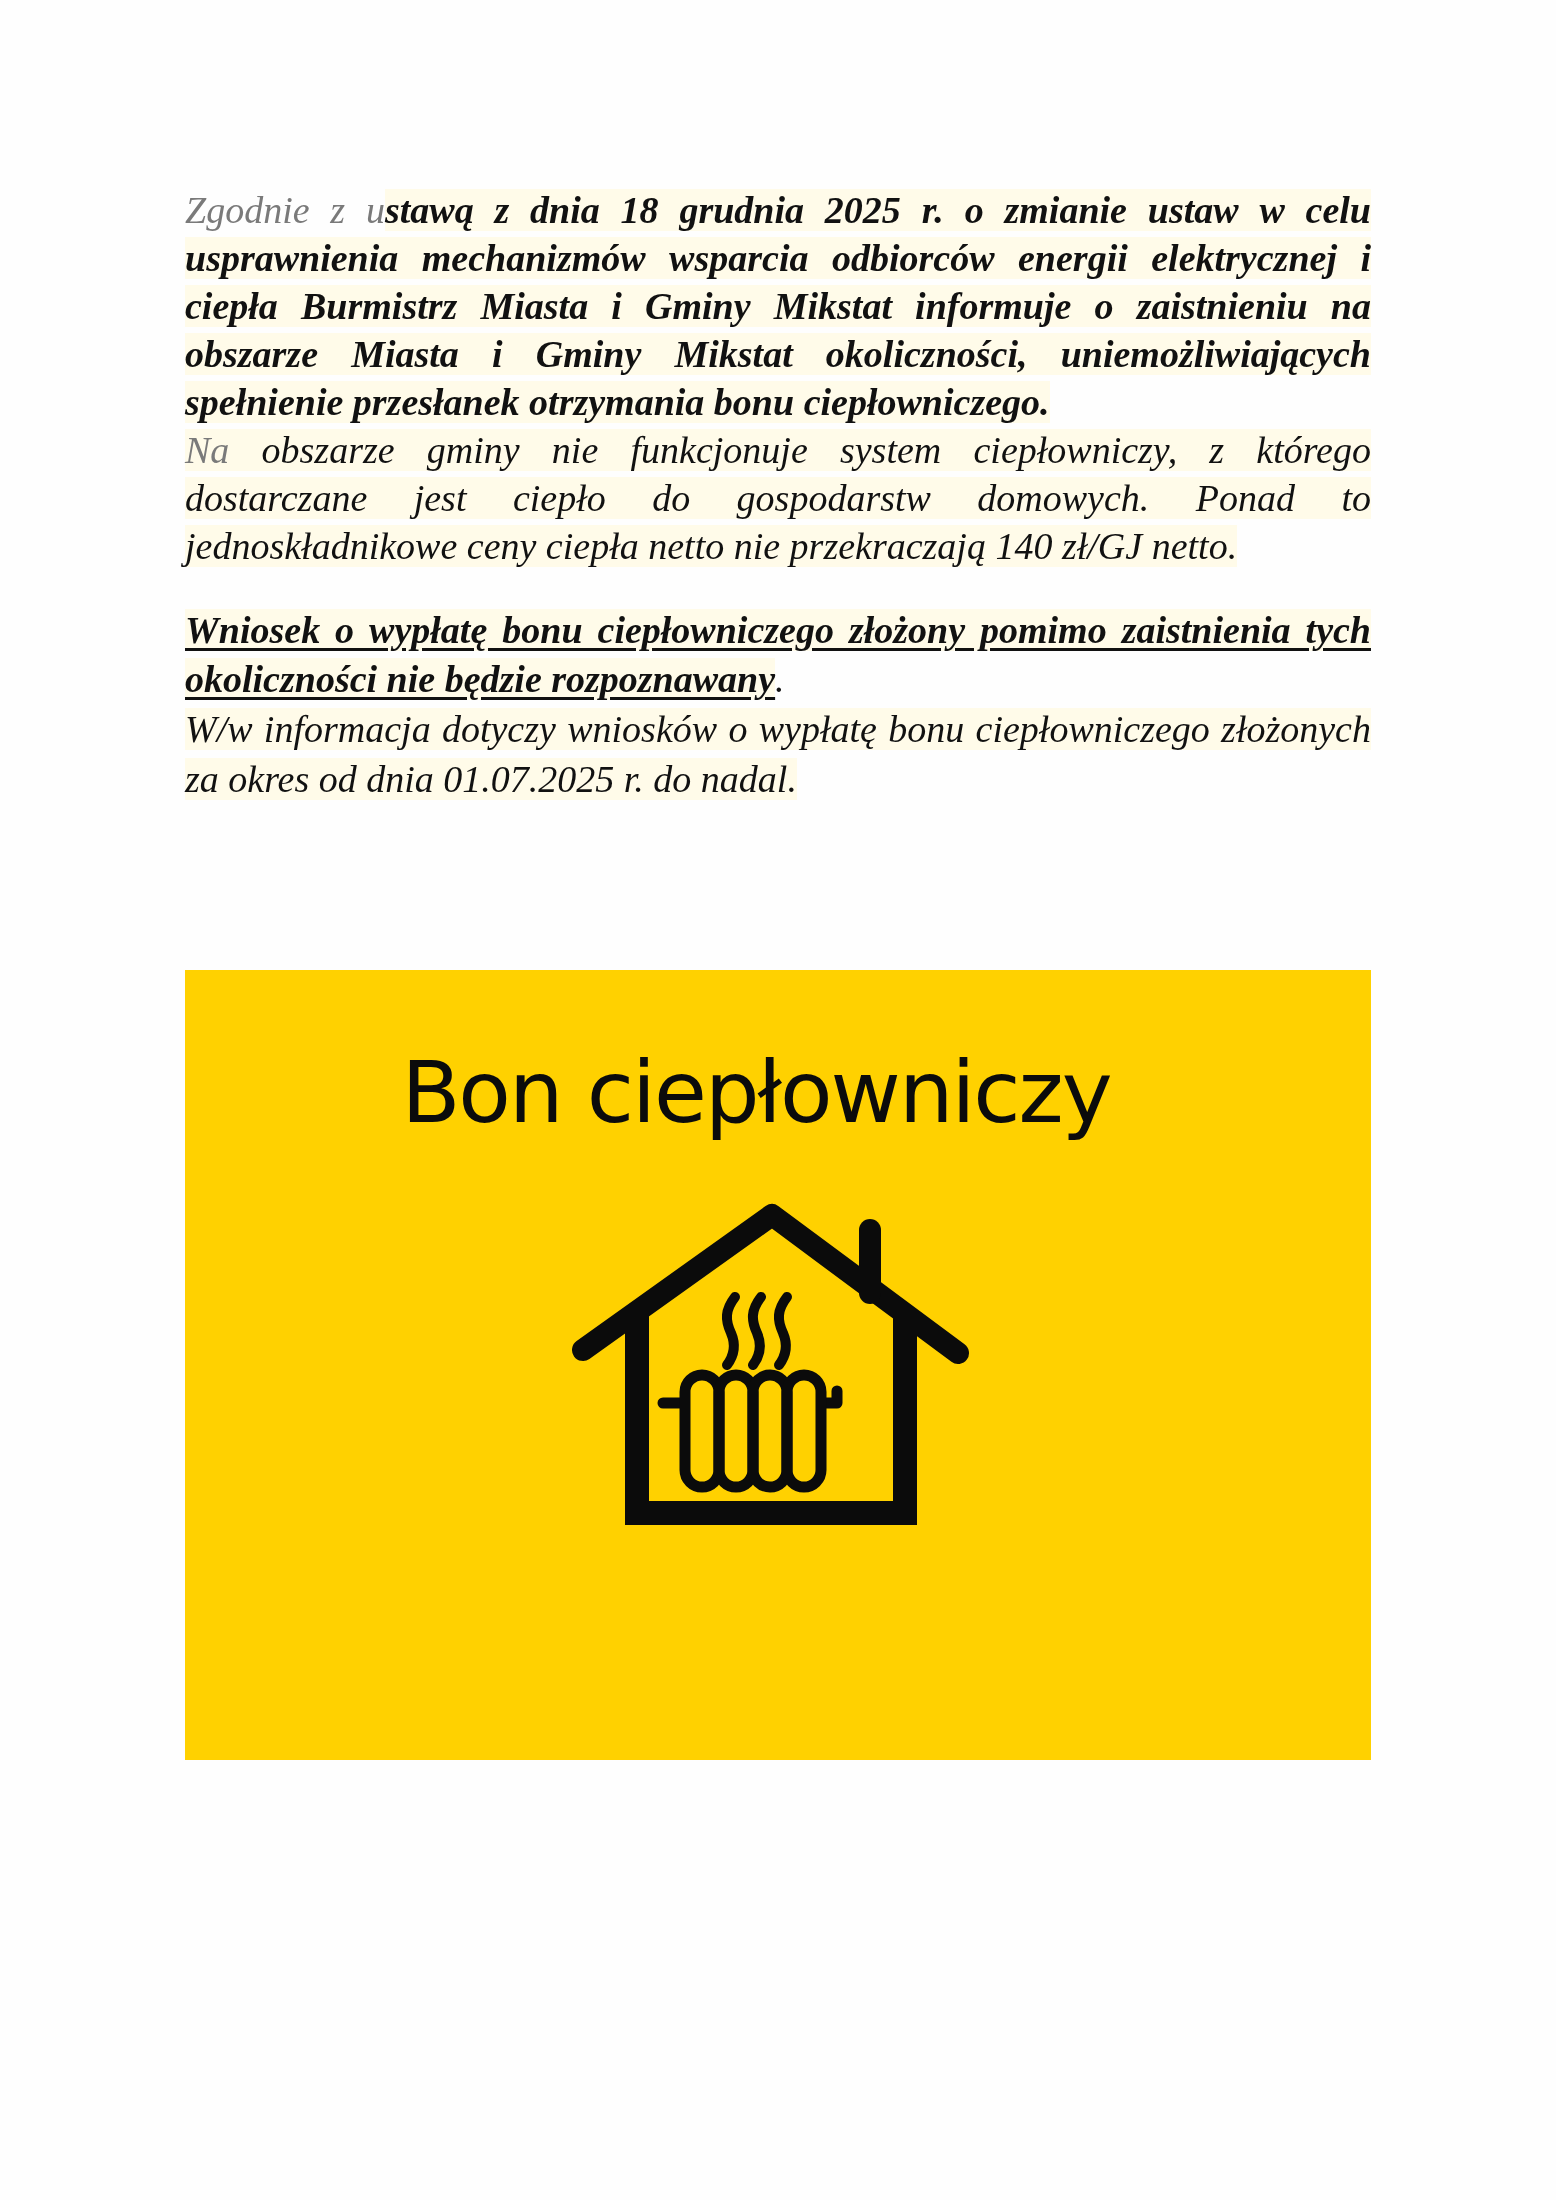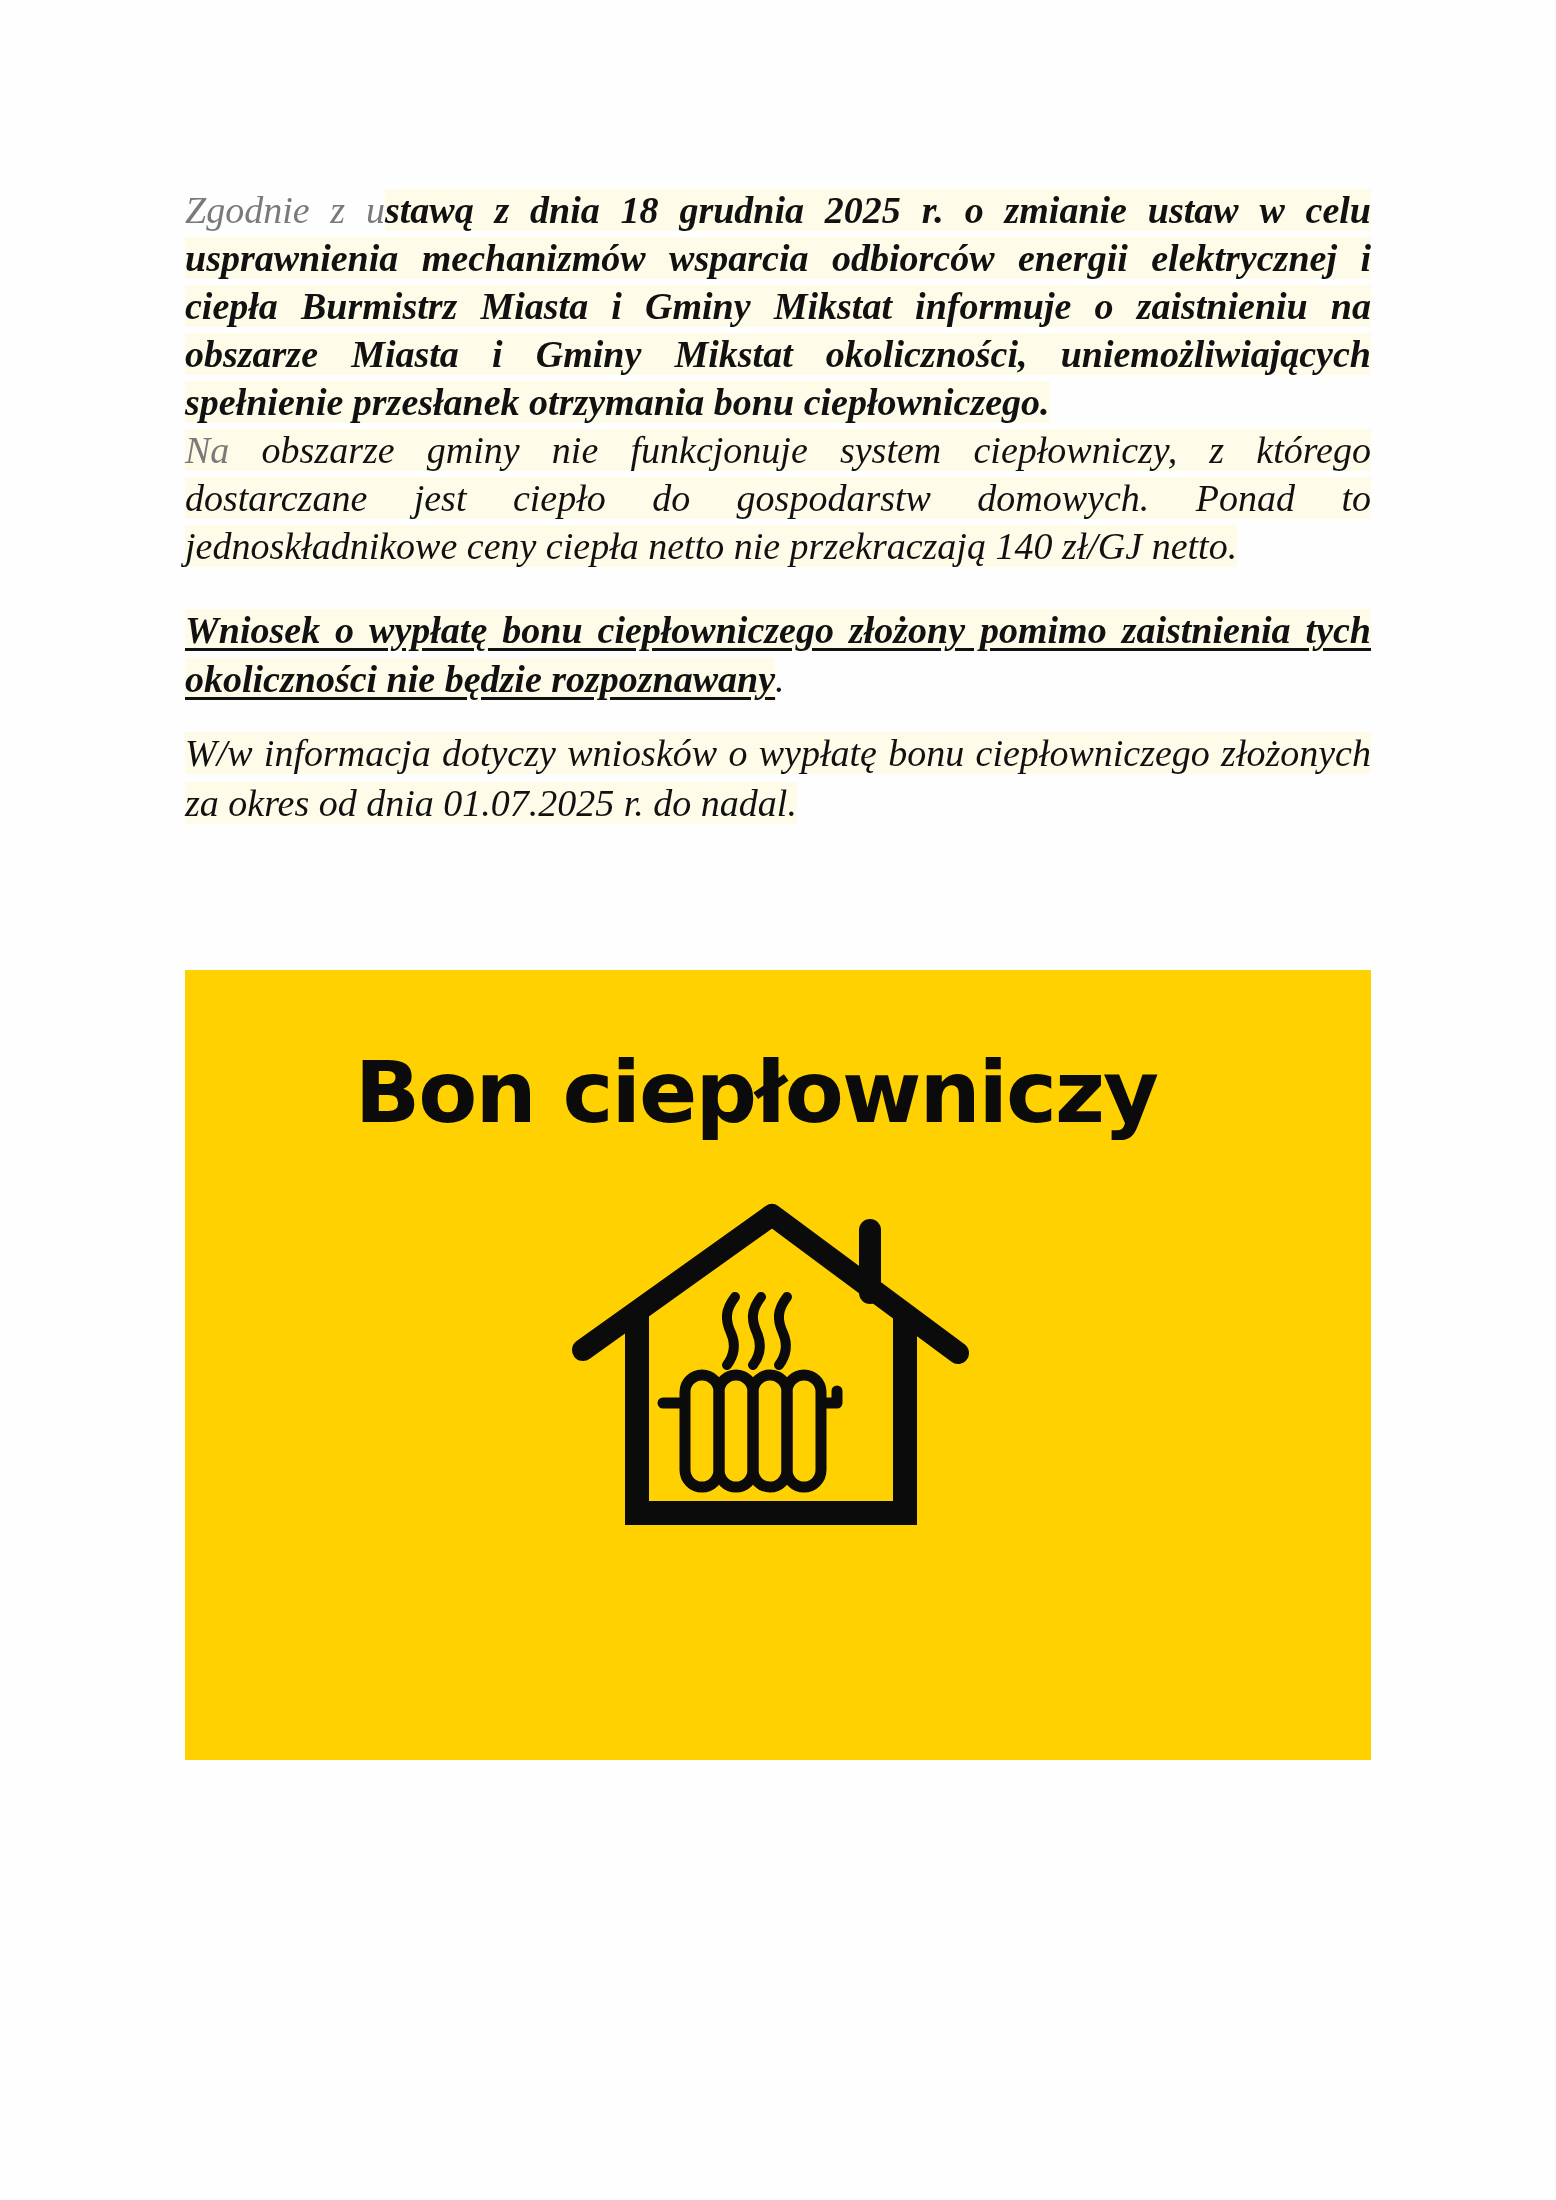--- a/index.html
+++ b/index.html
@@ -47,21 +47,20 @@
       font-weight: bold;
       text-align: justify;
       text-align-last: left;
     }
     .para3 .u {
       text-decoration: underline;
       text-decoration-thickness: 3px;
       text-underline-offset: 5px;
     }
     .para4 {
-      margin-top: 24px;
       font-size: 38px;
       line-height: 50px;
       font-weight: normal;
       text-align: justify;
       text-align-last: left;
     }
 
     .banner {
       position: absolute;
       left: 185px;
@@ -70,21 +69,21 @@
       height: 790px;
       background: #ffd100;
     }
     .banner-title {
       position: absolute;
       left: 0;
       top: 72px;
       width: 100%;
       text-align: center;
       font-family: "DejaVu Sans", "Liberation Sans", sans-serif;
-      font-weight: bold;
+      font-weight: normal;
       font-size: 86px;
       letter-spacing: -2px;
       color: #0b0b0b;
       padding-right: 44px;
       box-sizing: border-box;
     }
     .banner-subtitle {
       position: absolute;
       left: 0;
       top: 612px;

